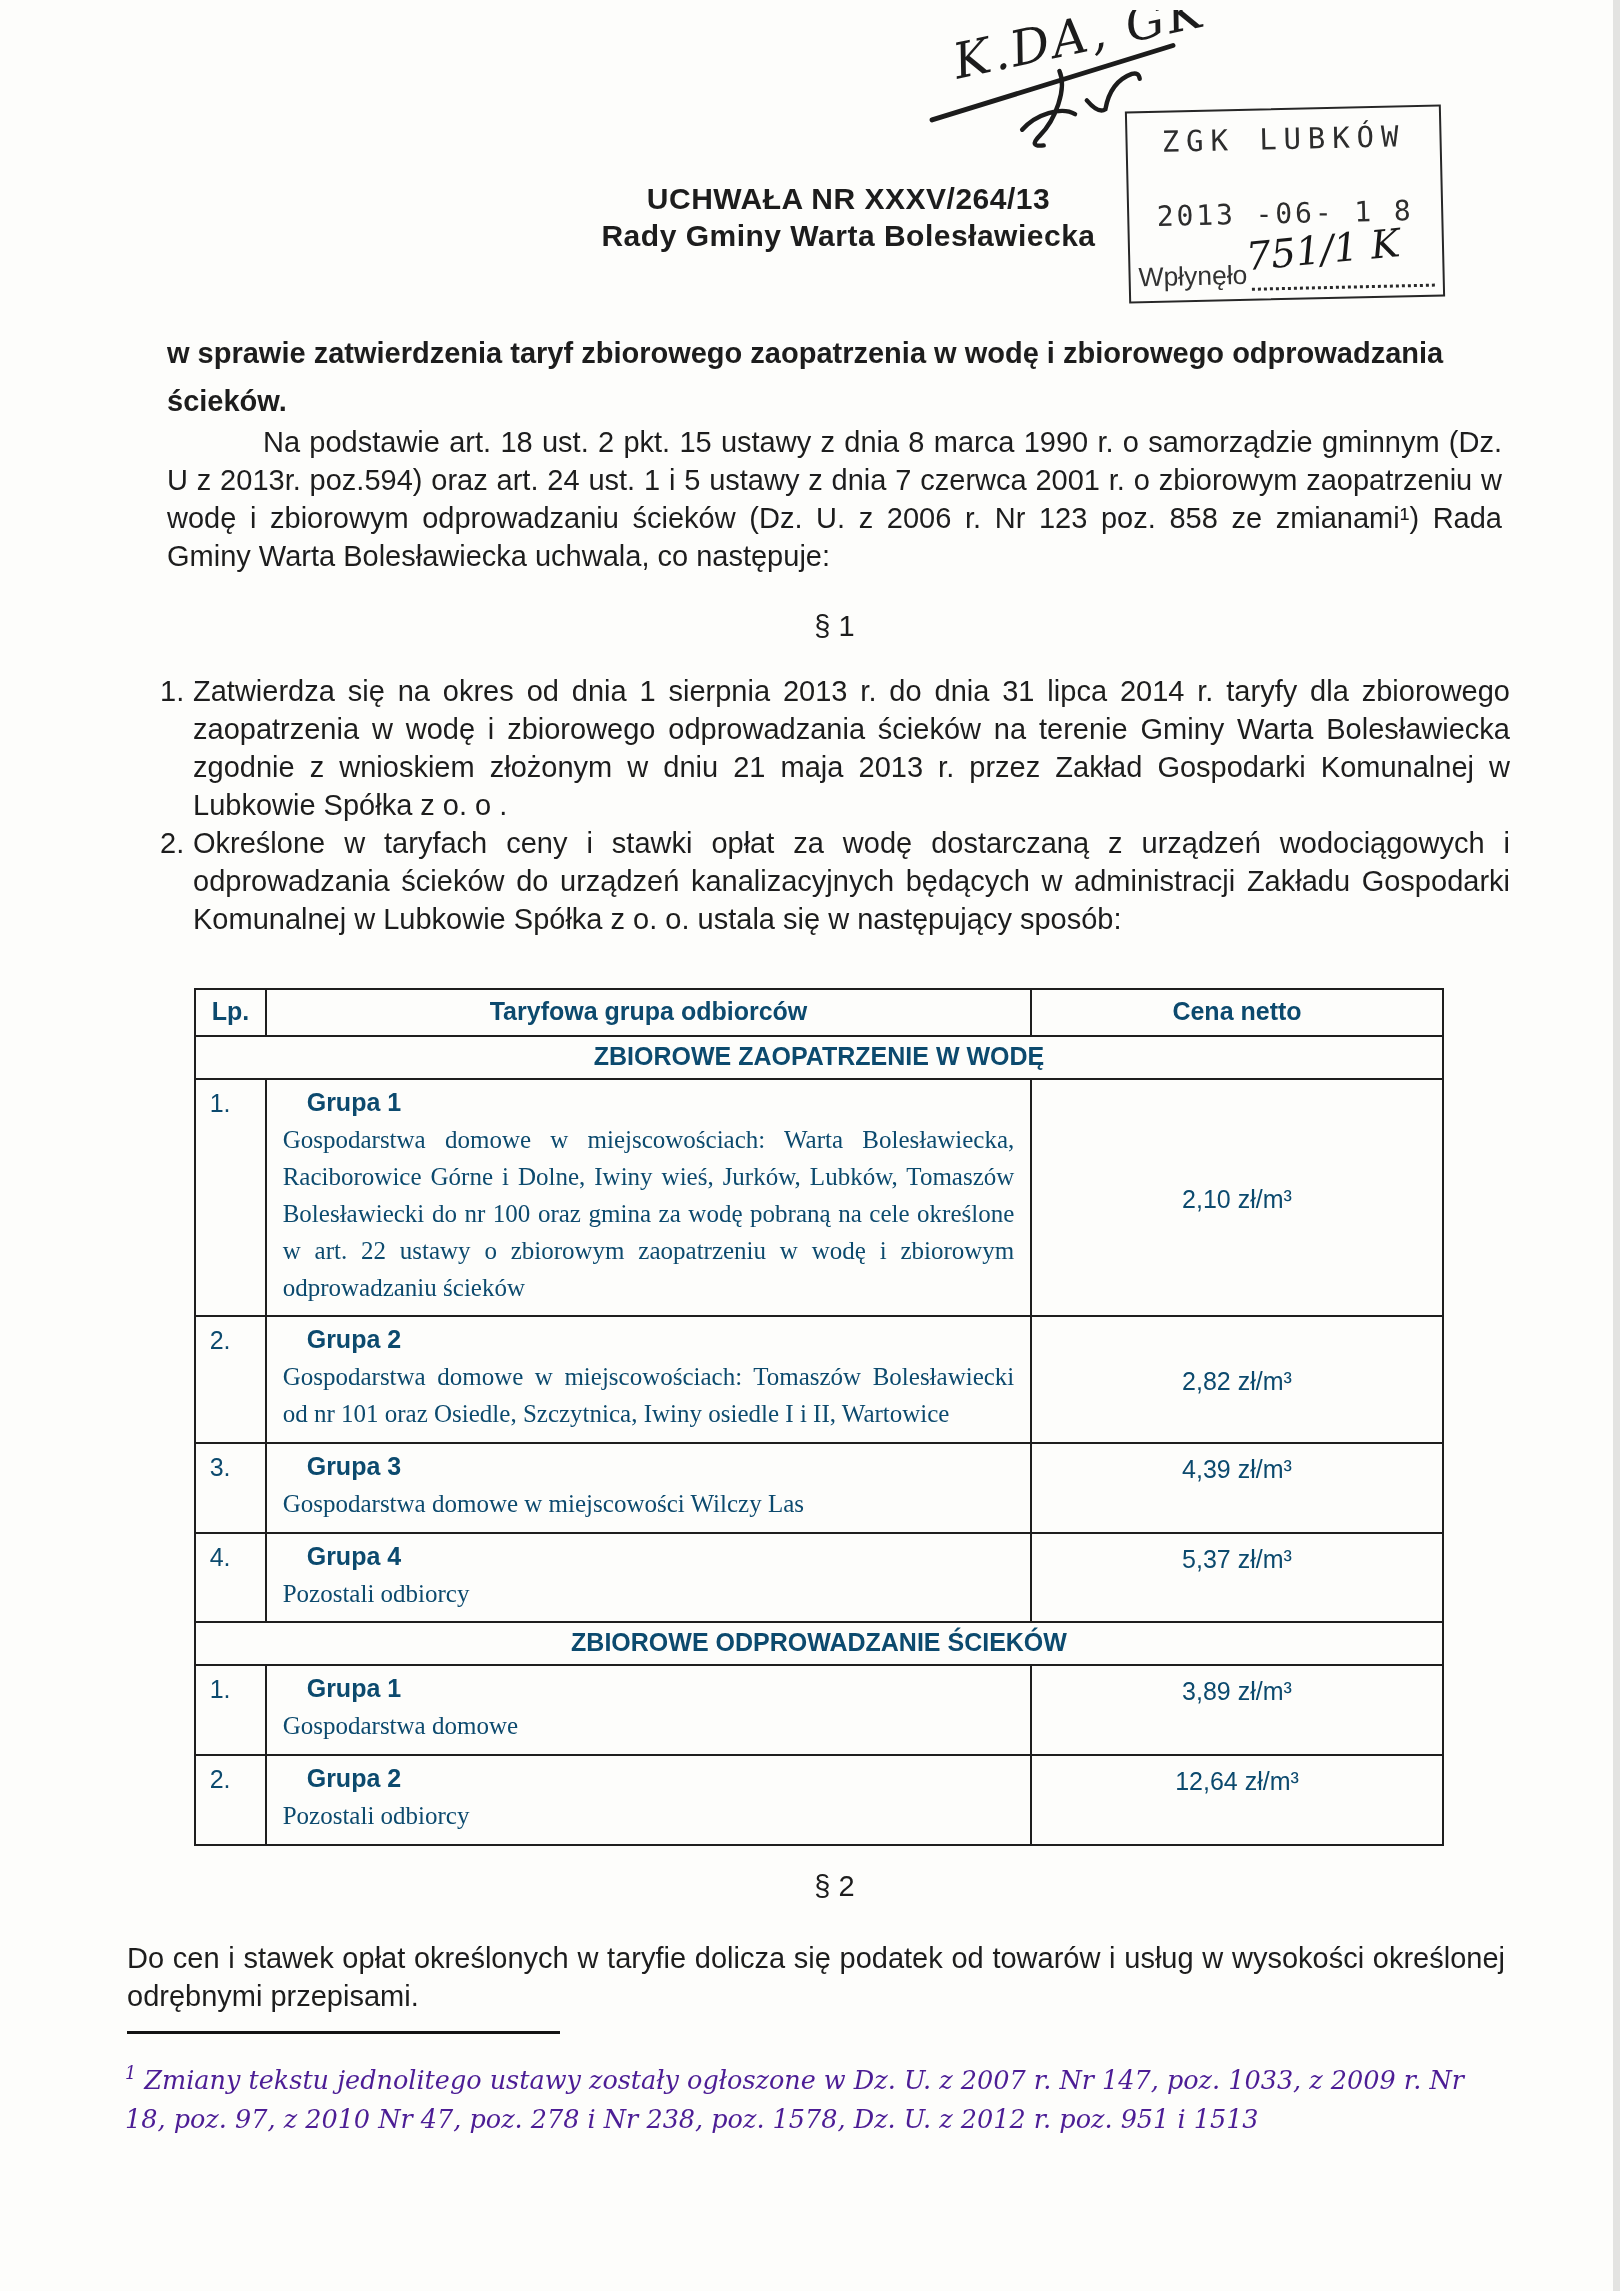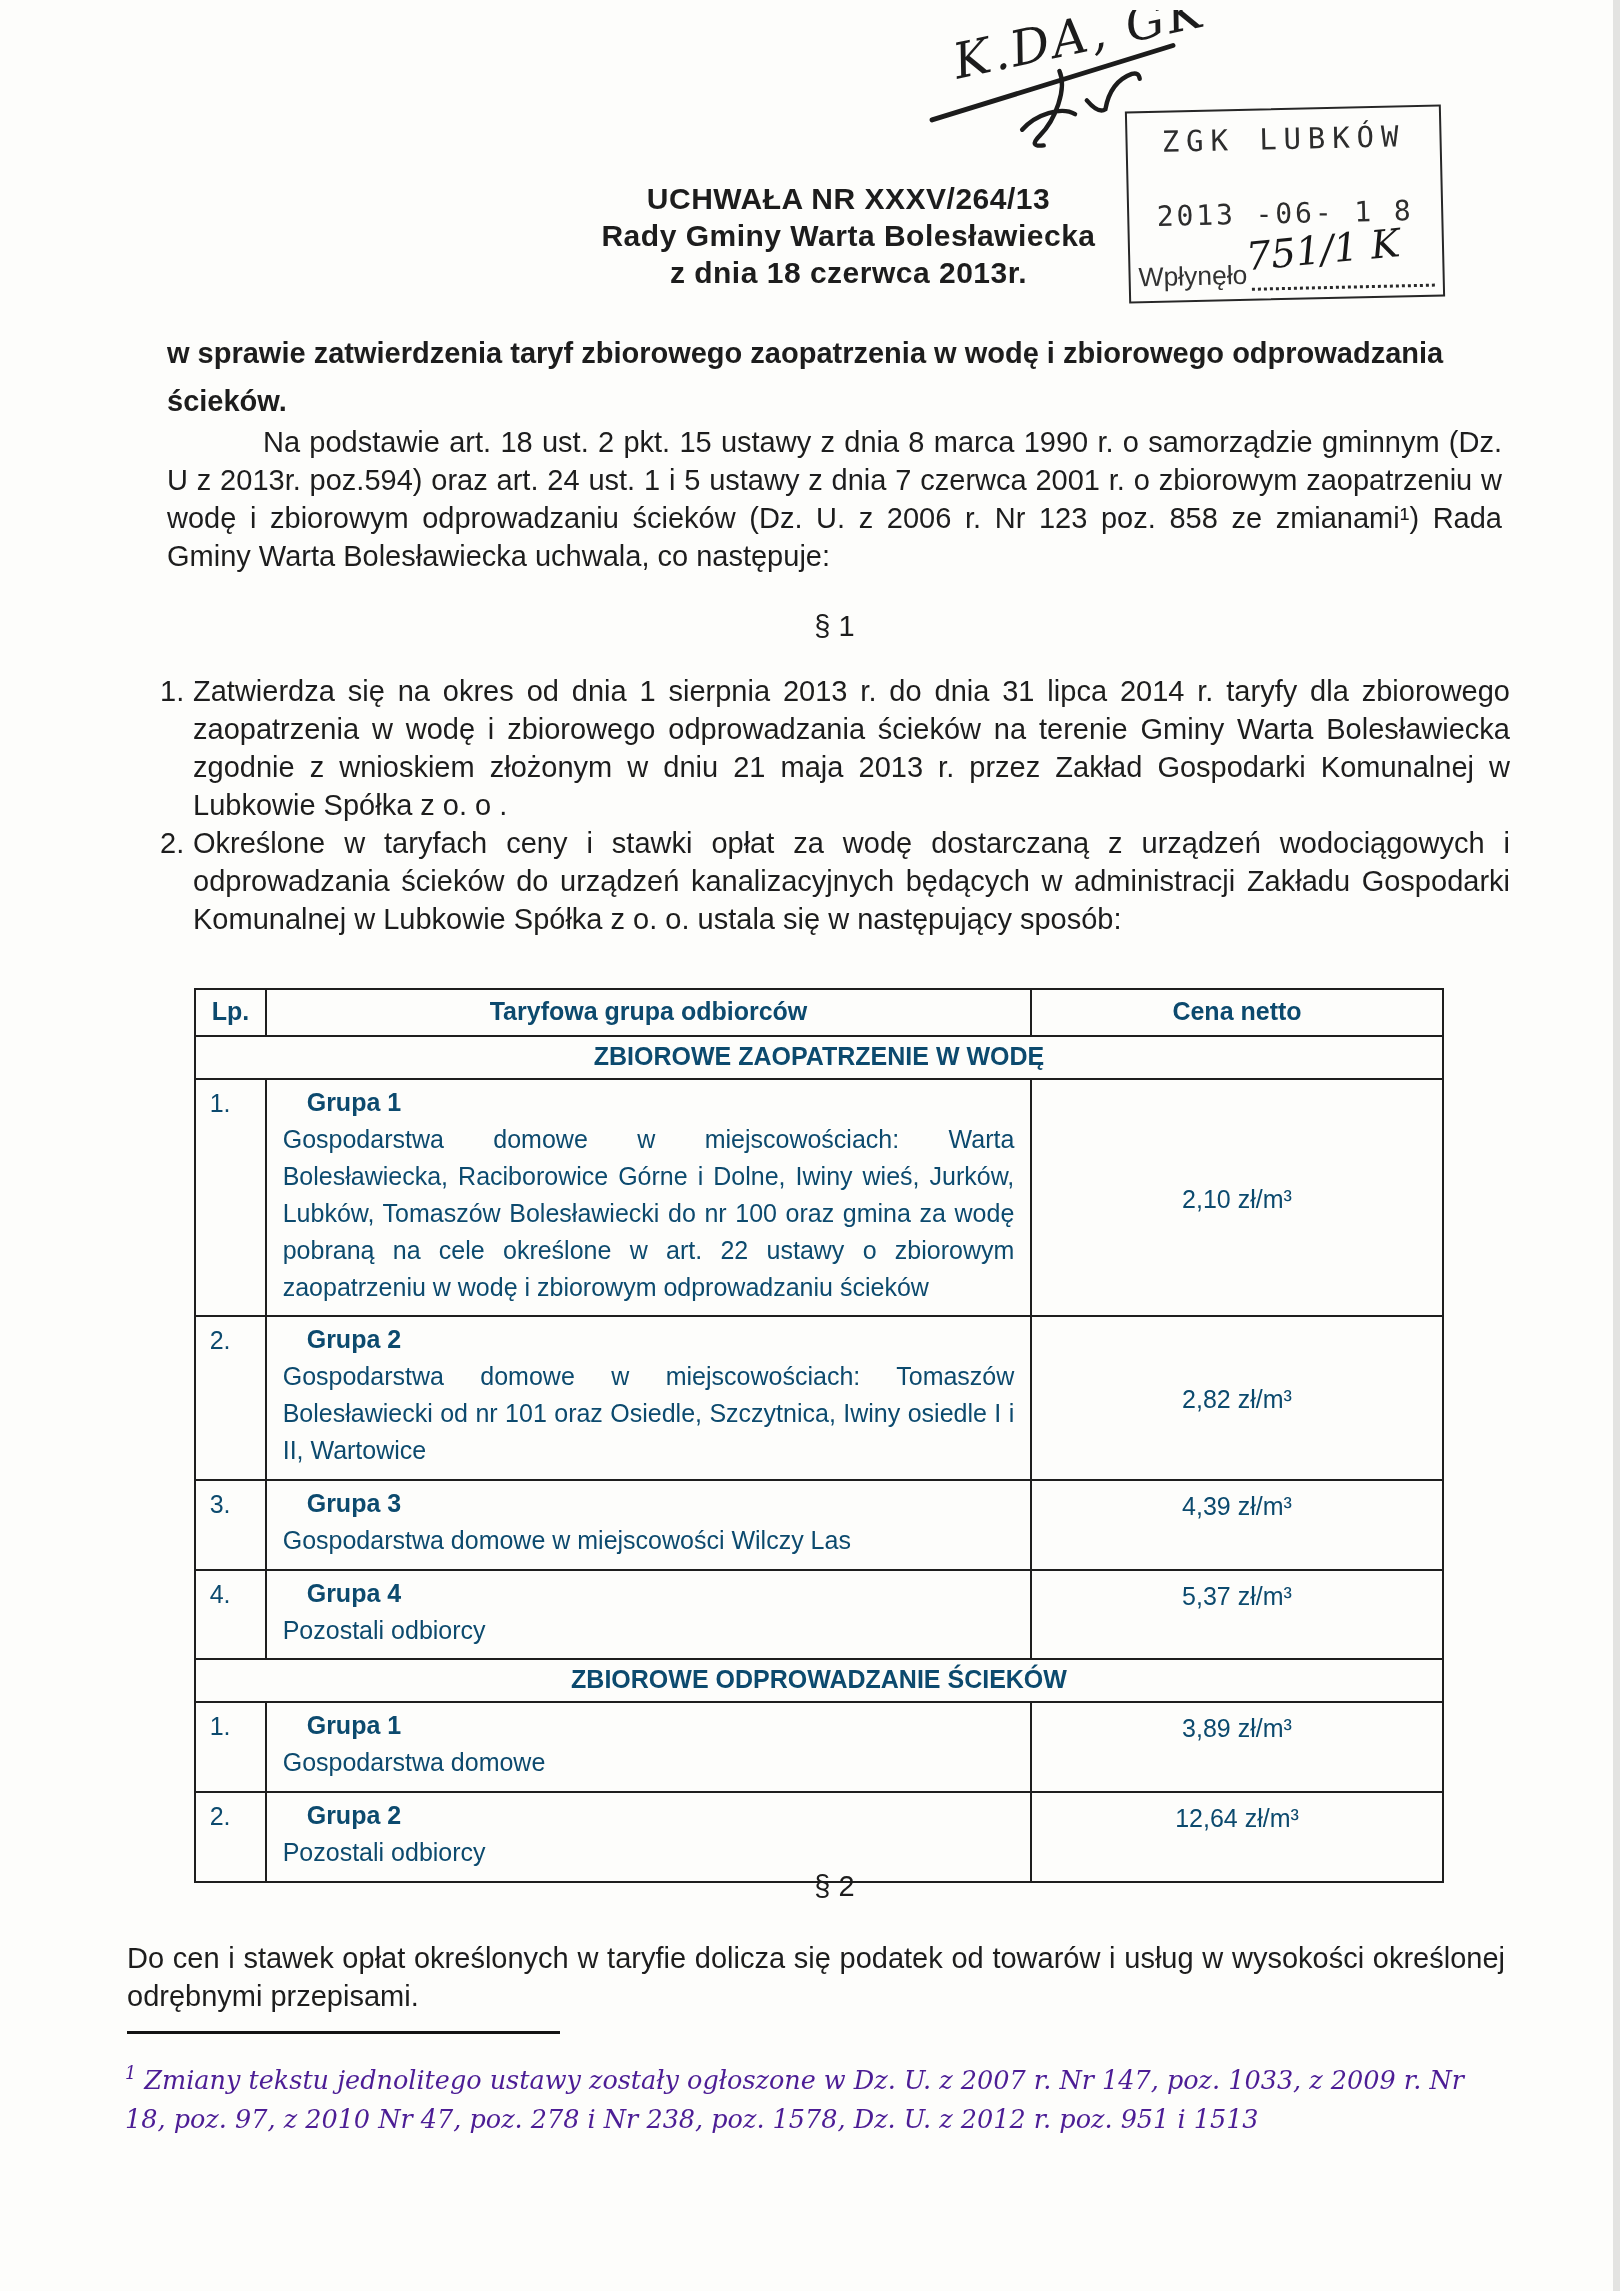--- a/index.html
+++ b/index.html
@@ -82,21 +82,21 @@
   }
   table.tariff td { border:2.9px solid #1e1e1e; }
   .col-lp  { width:71px; }
   .col-grp { width:765px; }
   .col-prc { width:412px; }
   .hdr td { font-weight:bold; text-align:center; padding:2.9px 3.9px 4.9px; }
   .sec-row td { font-weight:bold; text-align:center; padding:1px 3.9px 2.9px; }
   td.c-lp { vertical-align:top; text-align:left; padding:4.9px 0 0 13.7px; }
   td.c-grp { vertical-align:top; padding:3.9px 15.7px 9.8px 15.7px; }
   .g-name { font-weight:bold;margin-left:24px; }
-  .g-desc { text-align:justify; }
+  .g-desc { text-align:justify;font-family:Liberation Serif, serif; }
   td.c-price { text-align:center; vertical-align:top; padding-top:6.9px; }
   td.c-price.mid { vertical-align:middle; padding-top:4px; }
 
   
   .closing {
     position:absolute; left:127px; top:1939px; width:1378px;
     font-size:29px; line-height:38px; text-align:justify;
   }
 
   
@@ -121,21 +121,20 @@
   <svg class="hand-note" viewBox="0 0 440 170">
     <text class="hand-text" x="122" y="70" font-size="50" fill="#1c1c1c" transform="rotate(-12 122 70)" letter-spacing="3">K.DA, GK</text>
     <path d="M 96,112 L 342,36" stroke="#1c1c1c" stroke-width="5" fill="none" stroke-linecap="round"></path>
     <path d="M 226,62 C 234,80 222,112 206,128 M 188,122 C 202,106 228,98 242,106 M 206,128 q -12,12 4,10" stroke="#1c1c1c" stroke-width="4.5" fill="none" stroke-linecap="round"></path>
     <path d="M 254,92 q 12,14 19,9 q 5,-28 27,-36 q 7,-2 8,5" stroke="#1c1c1c" stroke-width="4.5" fill="none" stroke-linecap="round"></path>
   </svg>
 
   <div class="title">
     <div>UCHWAŁA NR XXXV/264/13</div>
     <div>Rady Gminy Warta Bolesławiecka</div>
-    <div>z dnia 18 czerwca 2013r.</div>
   </div>
 
   <div class="stamp">
     <div class="stamp-org">ZGK LUBKÓW</div>
     <div class="stamp-date">2013 -06- 1 8</div>
     <div class="stamp-number hand-text">751/1  K</div>
     <div class="stamp-received">
       <span>Wpłynęło</span>
       <span class="dots"></span>
     </div>

